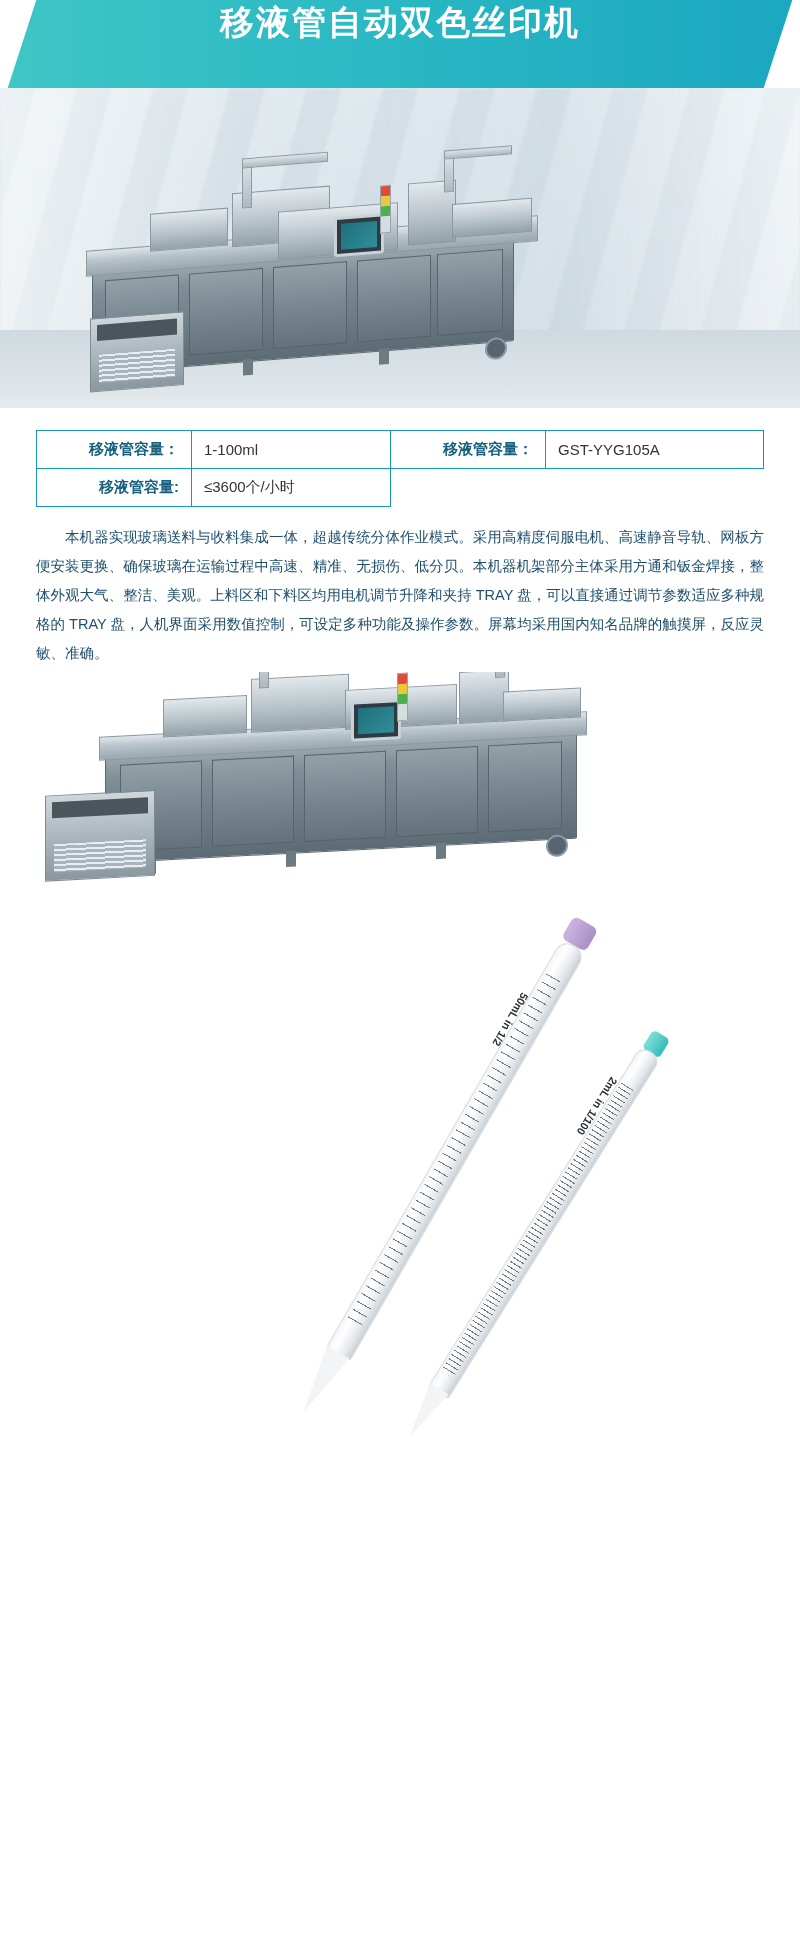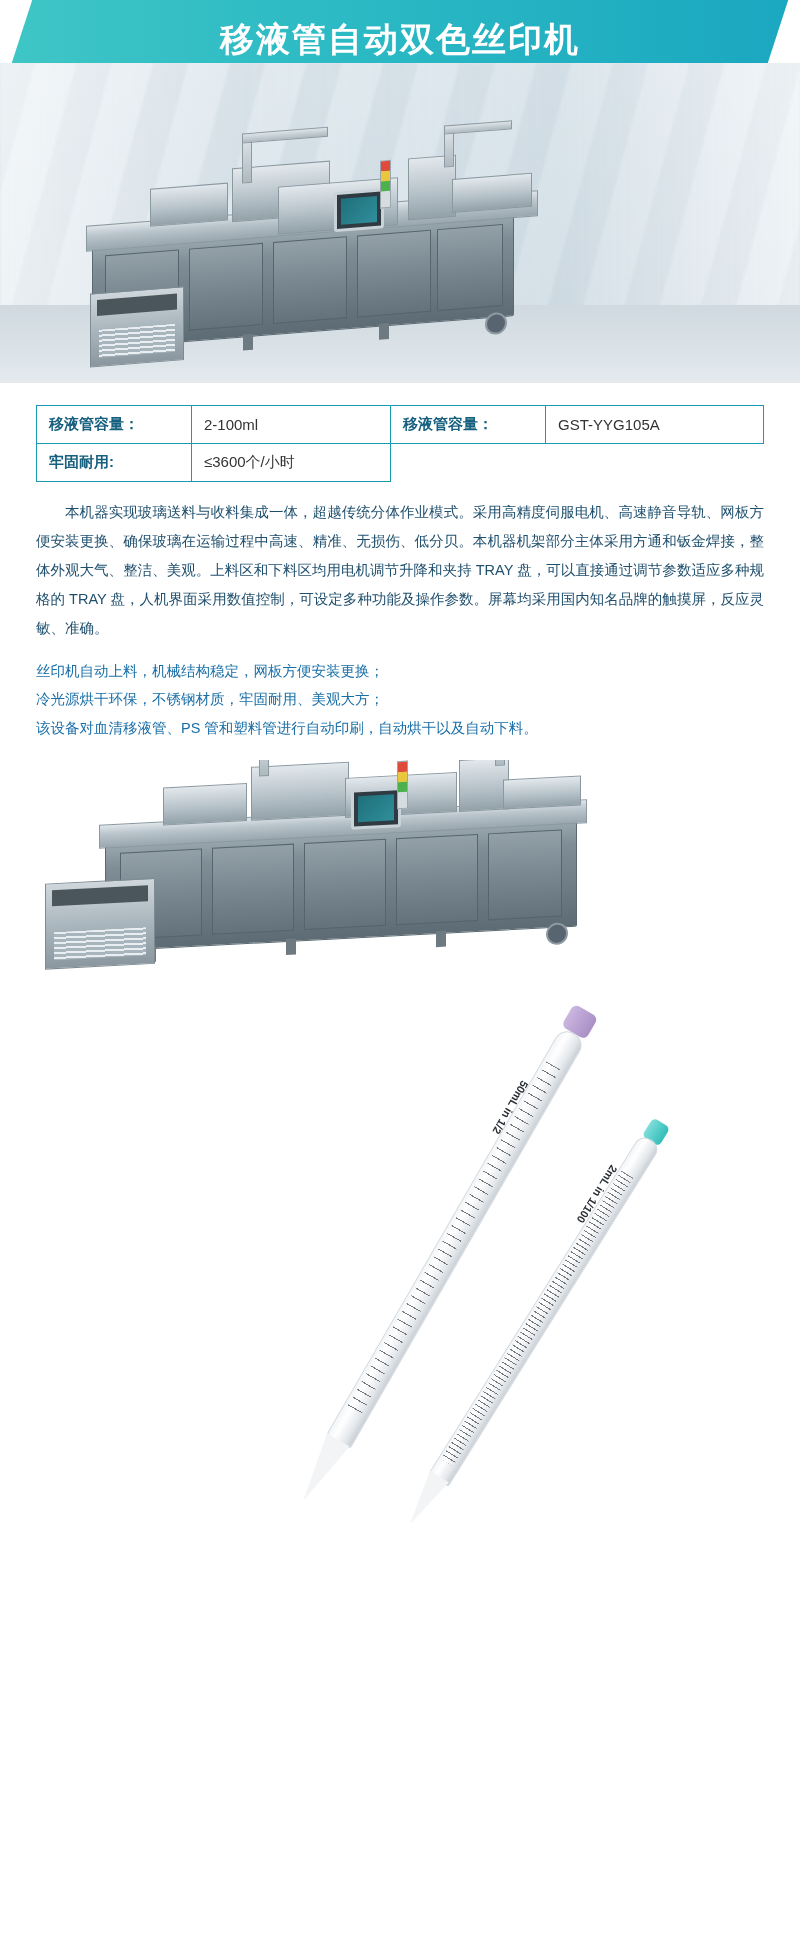--- a/index.html
+++ b/index.html
@@ -15,24 +15,24 @@
   .page {
     width: 800px;
     position: relative;
     overflow: hidden;
     background: #ffffff;
   }
 
   
   .banner {
     position: relative;
-    height: 63px;
+    height: 88px;
     background: linear-gradient(90deg, #3fc6c6 0%, #2bb9c4 45%, #1aa7c0 100%);
     display: flex;
-    align-items: flex-end;
+    align-items: flex-start;
     justify-content: center;
     overflow: hidden;
   }
   .banner::before {
     content: "";
     position: absolute;
     left: 0; top: 0; bottom: 0;
     width: 48px;
     background: #ffffff;
     transform: skewX(-18deg) translateX(-26px);
@@ -187,20 +187,21 @@
   table.spec td {
     border: 1px solid #1a9ab0;
     padding: 9px 12px;
     height: 18px;
   }
   table.spec td.label {
     width: 130px;
     font-weight: bold;
     color: #17607f;
     white-space: nowrap;
+    text-align: right;
   }
   table.spec td.value {
     color: #333;
   }
   table.spec td.blank { border-left: none; }
 
   
   .desc {
     padding: 16px 36px 4px 36px;
     font-size: 14.5px;
@@ -334,43 +335,38 @@
       </div>
     </div>
     <span class="sr-only">移液管自动双色丝印机整机照片</span>
   </div>
 
   <div class="spec-wrap">
     <table class="spec">
       <tbody>
         <tr>
           <td class="label">移液管容量：</td>
-          <td class="value">2-100ml</td>
+          <td class="value">1-100ml</td>
           <td class="label">移液管容量：</td>
           <td class="value">GST-YYG105A</td>
         </tr>
         <tr>
-          <td class="label">牢固耐用:</td>
+          <td class="label">移液管容量:</td>
           <td class="value">≤3600个/小时</td>
           <td class="blank" style="border:none"></td>
           <td class="blank" style="border:none"></td>
         </tr>
       </tbody>
     </table>
   </div>
 
   <div class="desc">
     <p>本机器实现玻璃送料与收料集成一体，超越传统分体作业模式。采用高精度伺服电机、高速静音导轨、网板方便安装更换、确保玻璃在运输过程中高速、精准、无损伤、低分贝。本机器机架部分主体采用方通和钣金焊接，整体外观大气、整洁、美观。上料区和下料区均用电机调节升降和夹持 TRAY 盘，可以直接通过调节参数适应多种规格的 TRAY 盘，人机界面采用数值控制，可设定多种功能及操作参数。屏幕均采用国内知名品牌的触摸屏，反应灵敏、准确。</p>
   </div>
 
-  <div class="features">
-    <div>丝印机自动上料，机械结构稳定，网板方便安装更换；</div>
-    <div>冷光源烘干环保，不锈钢材质，牢固耐用、美观大方；</div>
-    <div>该设备对血清移液管、PS 管和塑料管进行自动印刷，自动烘干以及自动下料。</div>
-  </div>
 
   <div class="photo2">
     <div class="machine2">
       <div class="mach-base" style="left:60px; top:60px; width:470px; height:105px;">
         <div class="door" style="left:14px; width:80px"></div>
         <div class="door" style="left:106px; width:80px"></div>
         <div class="door" style="left:198px; width:80px"></div>
         <div class="door" style="left:290px; width:80px"></div>
         <div class="door" style="left:382px; width:72px"></div>
         <div class="foot" style="left:40px"></div>

